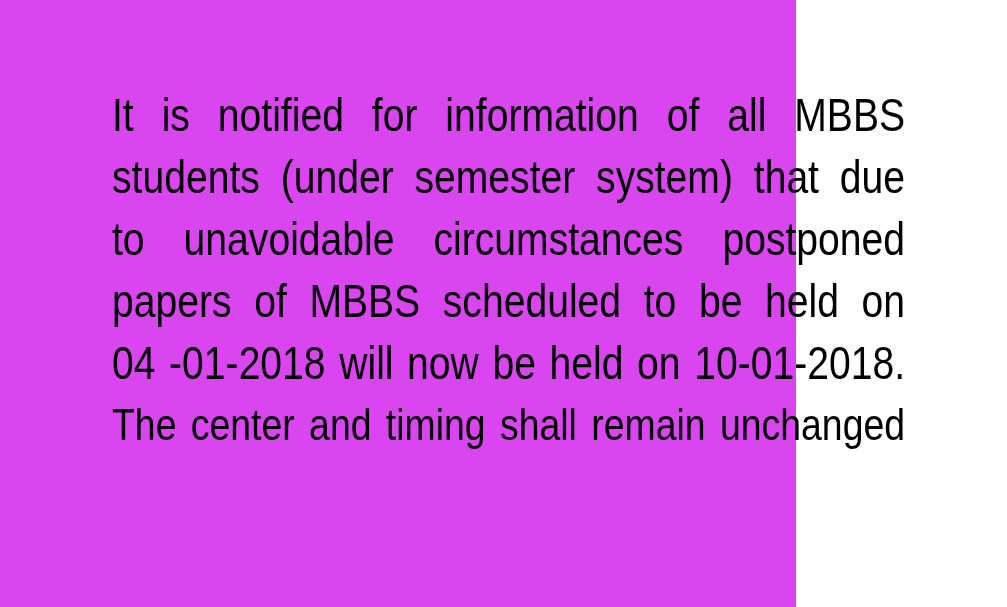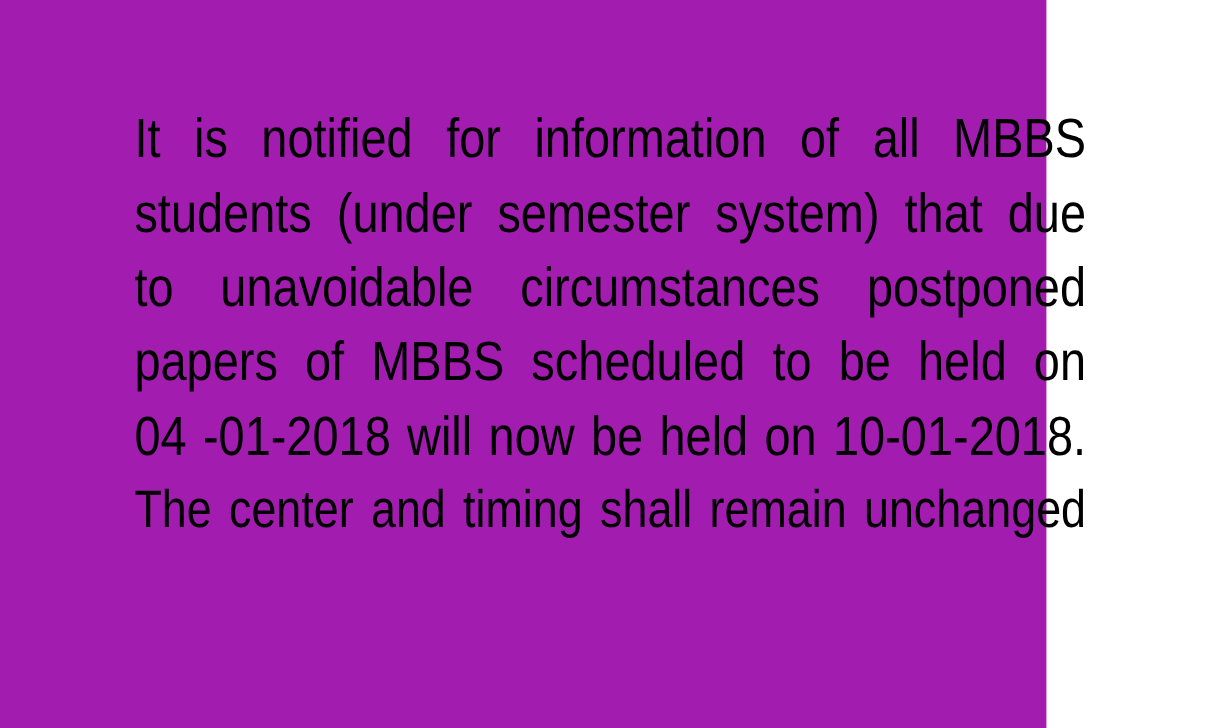--- a/index.html
+++ b/index.html
@@ -5,23 +5,23 @@
     html, body {
       margin: 0;
       padding: 0;
       width: 1007px;
       height: 607px;
       background: #ffffff;
       overflow: hidden;
     }
     .page {
       position: relative;
-      width: 872px;
+      width: 796px;
       height: 607px;
-      background: #a21caf;
+      background: #d946ef;
     }
     .notice {
       position: absolute;
       left: 112px;
       top: 84px;
       width: 933px;                 
       transform: scaleX(0.85);      
       transform-origin: 0 0;
       font-family: "Liberation Sans", "DejaVu Sans", sans-serif;
       color: #000000;

